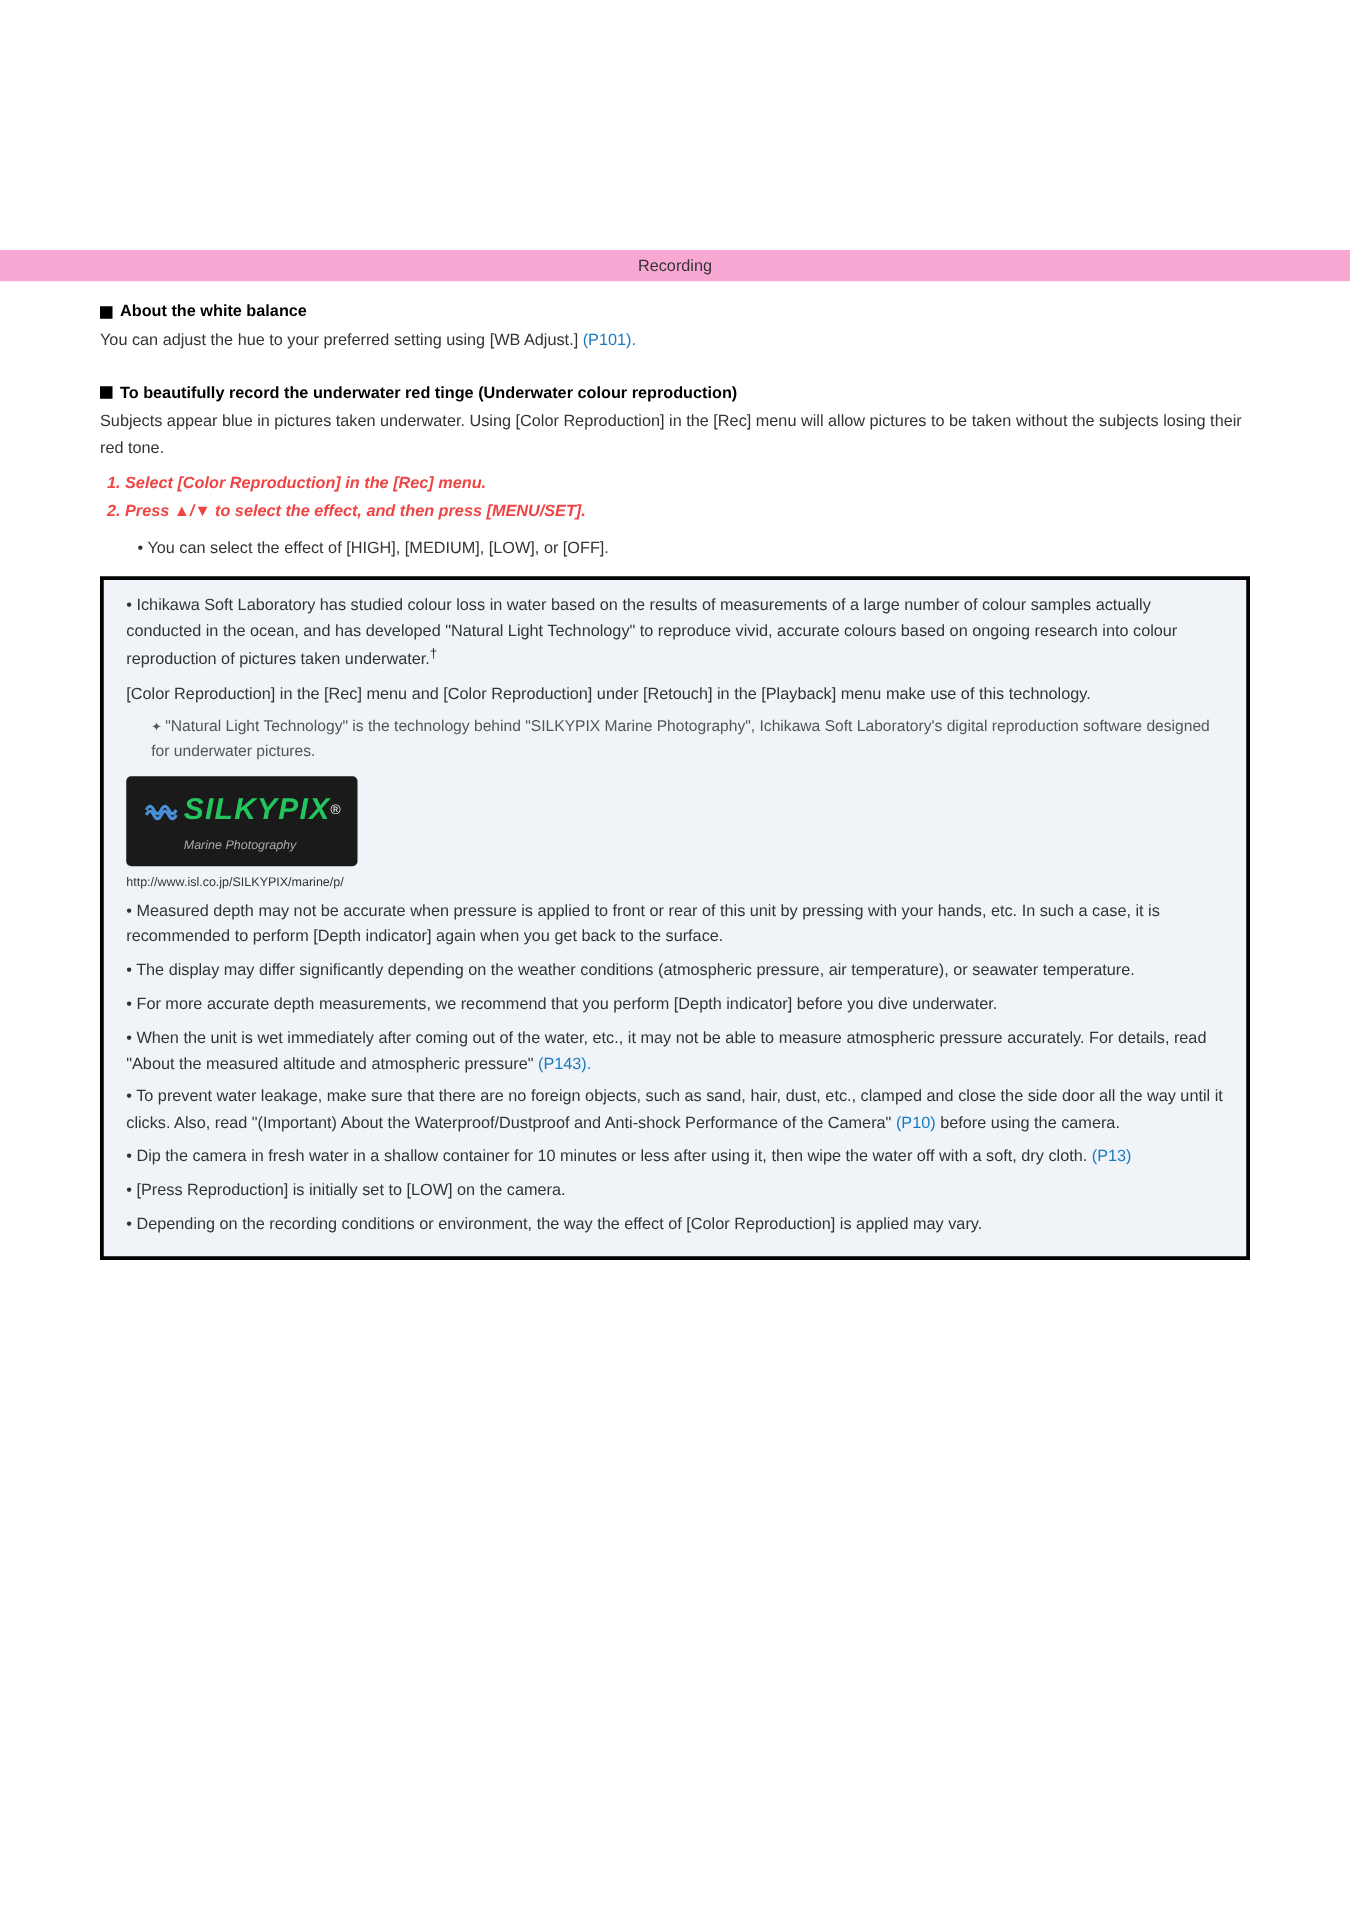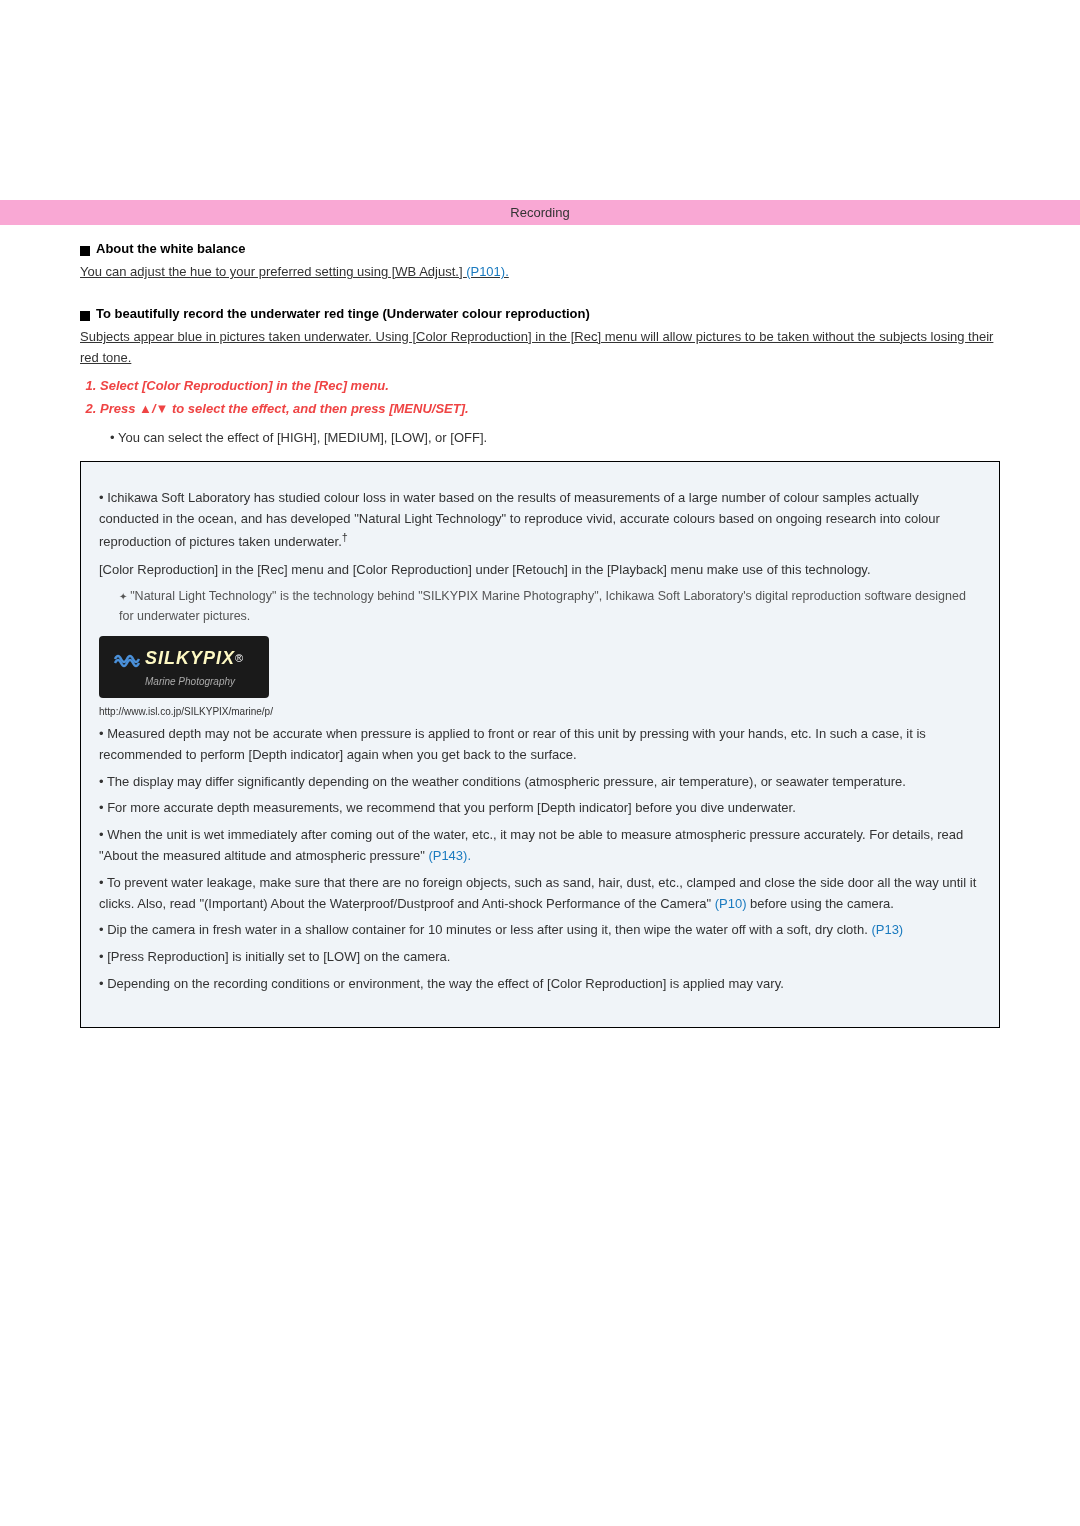--- a/index.html
+++ b/index.html
@@ -34,21 +34,21 @@
       margin-bottom: 16px;
       margin-top: 200px;
     }
 
     .content-area {
       padding: 0 80px;
     }
 
     .section-heading {
       display: flex;
-      align-items: flex-end;
+      align-items: center;
       margin-bottom: 6px;
     }
 
     .black-square {
       display: inline-block;
       width: 10px;
       height: 10px;
       background: #000000;
       margin-right: 6px;
       margin-top: 2px;
@@ -58,21 +58,20 @@
     .heading-text {
       font-weight: bold;
       font-size: 13px;
     }
 
     .paragraph {
       font-size: 13px;
       line-height: 1.6;
       margin-bottom: 8px;
       color: #333333;
-      text-decoration: underline;
     }
 
     .numbered-list {
       margin-left: 20px;
       margin-bottom: 8px;
     }
 
     .numbered-item {
       font-size: 13px;
       line-height: 1.6;
@@ -89,23 +88,23 @@
 
     .bullet-sub {
       font-size: 13px;
       line-height: 1.6;
       margin-left: 30px;
       margin-bottom: 6px;
       color: #333333;
     }
 
     .info-box {
-      border: 1px solid #000000;
+      border: 3px solid #000000;
       background: #f0f4f8;
-      padding: 26px 18px;
+      padding: 10px 18px;
       margin-top: 12px;
       margin-bottom: 0;
       font-size: 13px;
       line-height: 1.6;
     }
 
     .info-box-paragraph {
       color: #333333;
       margin-bottom: 6px;
       font-size: 13px;
@@ -226,21 +225,21 @@
       </div>
 
       <div class="silkypix-logo">
         <div class="logo-container">
           <div class="logo-top-row">
 
             <svg class="logo-waves-svg" width="28" height="20" viewBox="0 0 28 20">
               <path d="M2,10 Q5,4 8,10 Q11,16 14,10 Q17,4 20,10 Q23,16 26,10" stroke="#4a90d9" stroke-width="2.5" fill="none"></path>
               <path d="M2,14 Q5,8 8,14 Q11,20 14,14 Q17,8 20,14 Q23,20 26,14" stroke="#4a90d9" stroke-width="2.5" fill="none"></path>
             </svg>
-            <span style="font-size:18px; font-weight:bold; color:#fef9c3; font-style:italic; letter-spacing:1px;">SILKYPIX</span>
+            <span style="font-size:24px; font-weight:bold; color:#22c55e; font-style:italic; letter-spacing:1px;">SILKYPIX</span>
             <span style="color:#ffffff; font-size:11px; vertical-align:super;">®</span>
           </div>
           <div style="color:#aaaaaa; font-size:10px; margin-left:32px; margin-top:1px;font-style:italic;">Marine Photography</div>
         </div>
       </div>
 
       <div style="font-size:10px; margin-bottom:4px; color:#333;">
         <span>http://www.isl.co.jp/SILKYPIX/marine/p/</span>
       </div>
 

